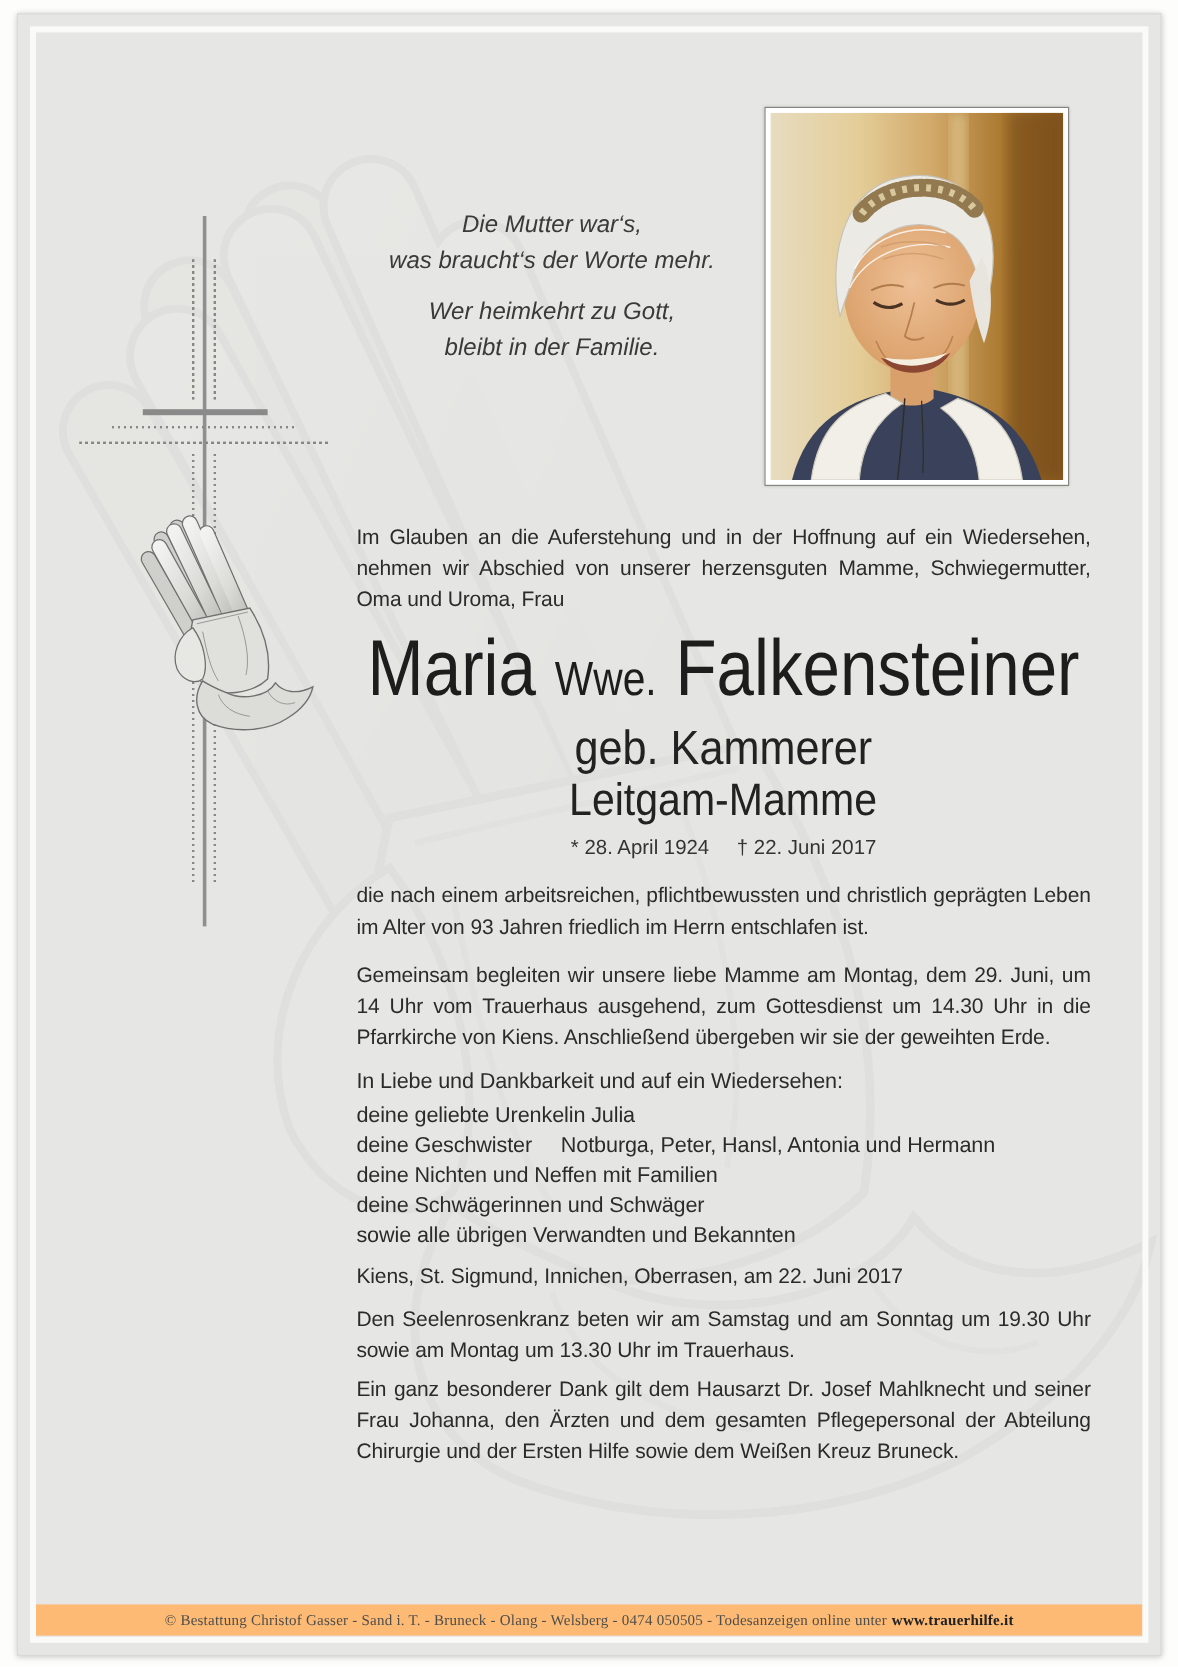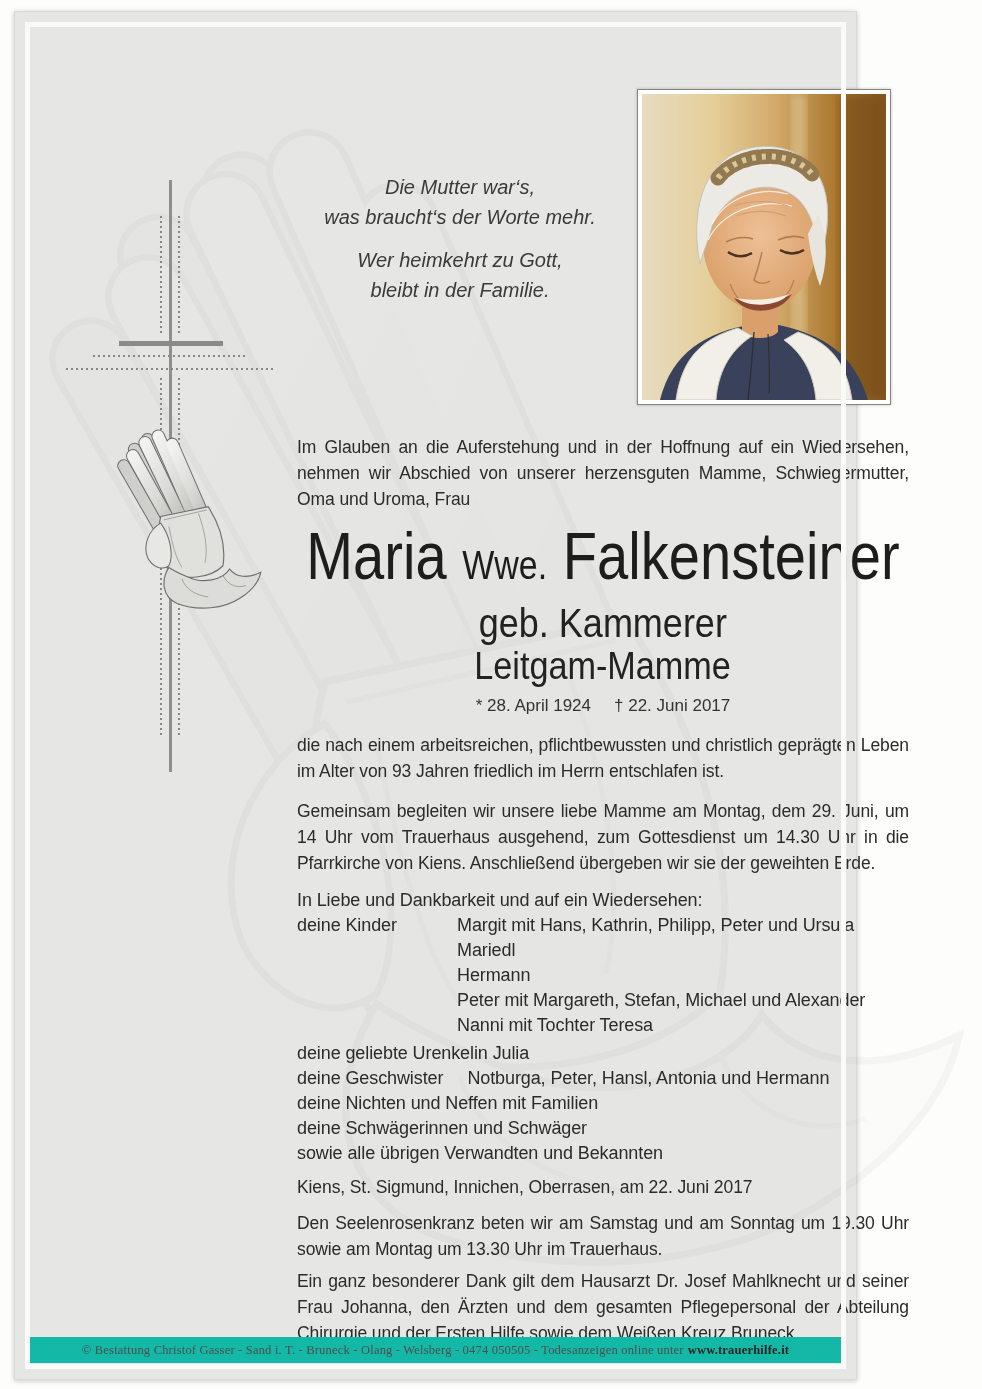--- a/index.html
+++ b/index.html
@@ -1,18 +1,18 @@
 <!DOCTYPE html>
 <html><head>
 <meta charset="utf-8">
 <style>
   html,body{margin:0;padding:0;background:#ffffff;}
   .page{position:relative;width:982px;height:1389px;background:#fdfdfc;
         font-family:"Liberation Sans",sans-serif;color:#2b2b2b;overflow:hidden;}
-  .card{position:absolute;left:14px;top:11px;width:843px;height:1369px;
+  .card{position:absolute;left:14px;top:11px;width:954px;height:1369px;
         background:#e6e6e4;box-shadow:0 1px 5px rgba(0,0,0,.22), inset 0 0 0 1px #d9d9d7;}
   .frame{position:absolute;left:11px;top:11px;right:11px;bottom:11px;
          border:5px solid #fafaf8;pointer-events:none;z-index:60;}
   
   .wm{position:absolute;left:0;top:0;width:954px;height:1369px;z-index:1;pointer-events:none;}
   .hands-sm{position:absolute;left:0;top:0;width:954px;height:1369px;z-index:6;pointer-events:none;}
   
   .cl{position:absolute;z-index:4;}
   .v-solid{left:155px;top:169px;width:3px;height:592px;background:#8f8f8f;}
   .h-bar{left:105px;top:330px;width:104px;height:5px;background:#8a8a8a;}
@@ -47,21 +47,21 @@
   .sub2{line-height:40px;font-size:38px;display:flex;justify-content:center;color:#222;}
   .dates{display:flex;justify-content:center;gap:23px;font-size:17px;margin-top:10px;line-height:20px;color:#333;}
   .mt16{margin-top:16px;}.mt14{margin-top:14px;}.mt12{margin-top:12px;}
   .mt10{margin-top:10px;}.mt8{margin-top:8px;}.mt6{margin-top:6px;}.mt3{margin-top:3px;}
   .fam{font-size:18px;line-height:25px;letter-spacing:-0.1px;}
   .fam-row{display:flex;}
   .fam-label{flex:0 0 160px;}
   .sib-label{flex:0 0 auto;margin-right:24px;}
   .rosary,.thanks{line-height:26px;}
   
-  .footer{position:absolute;left:16px;right:16px;bottom:17px;height:26px;background:#14b8a6;
+  .footer{position:absolute;left:16px;right:16px;bottom:17px;height:26px;background:#fdba74;
           display:flex;align-items:center;justify-content:center;z-index:30;
           font-family:"Liberation Serif",serif;font-size:12.5px;letter-spacing:.2px;color:#4e4e4c;}
   .footer .link{font-weight:bold;color:#222;margin-left:4px;}
 </style>
 </head>
 <body>
 
 <div class="page">
   <div class="card">
 
@@ -230,30 +230,20 @@
       </div>
 
       <div class="p mt14">
         <div class="ln j">Gemeinsam begleiten wir unsere liebe Mamme am Montag, dem 29. Juni, um</div>
         <div class="ln j">14 Uhr vom Trauerhaus ausgehend, zum Gottesdienst um 14.30 Uhr in die</div>
         <div class="ln">Pfarrkirche von Kiens. Anschließend übergeben wir sie der geweihten Erde.</div>
       </div>
 
       <div class="fam mt12">In Liebe und Dankbarkeit und auf ein Wiedersehen:</div>
 
-      <div class="fam fam-row">
-        <div class="fam-label">deine Kinder</div>
-        <div class="fam-names">
-          <div>Margit mit Hans, Kathrin, Philipp, Peter und Ursula</div>
-          <div>Mariedl</div>
-          <div>Hermann</div>
-          <div>Peter mit Margareth, Stefan, Michael und Alexander</div>
-          <div>Nanni mit Tochter Teresa</div>
-        </div>
-      </div>
 
       <div class="fam mt3">deine geliebte Urenkelin Julia</div>
 
       <div class="fam fam-row">
         <div class="sib-label">deine Geschwister</div>
         <div>Notburga, Peter, Hansl, Antonia und Hermann</div>
       </div>
 
       <div class="fam">deine Nichten und Neffen mit Familien</div>
       <div class="fam">deine Schwägerinnen und Schwäger</div>

